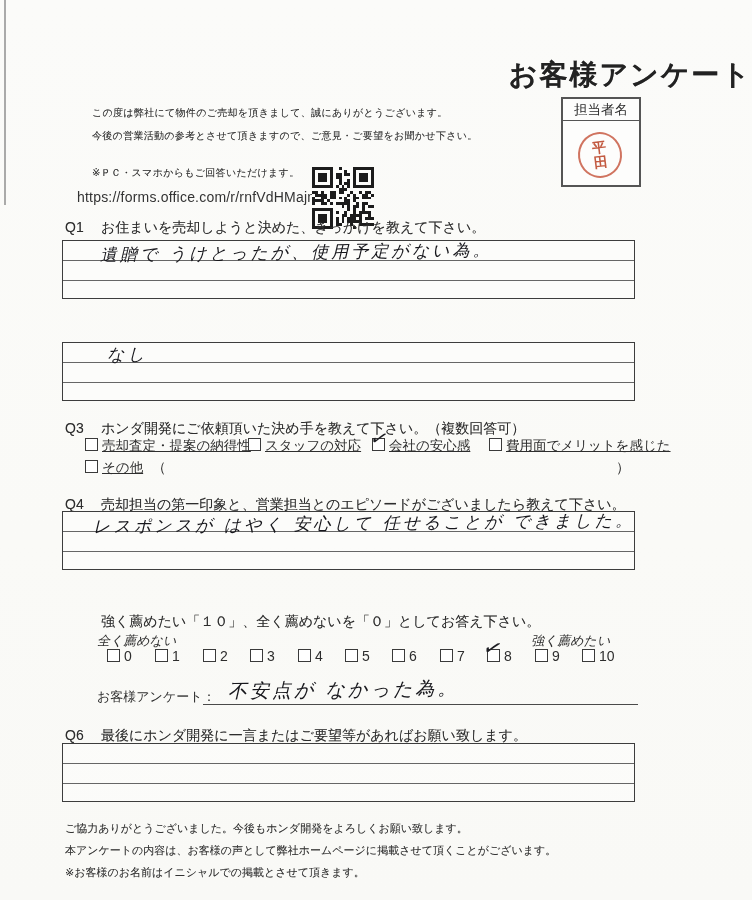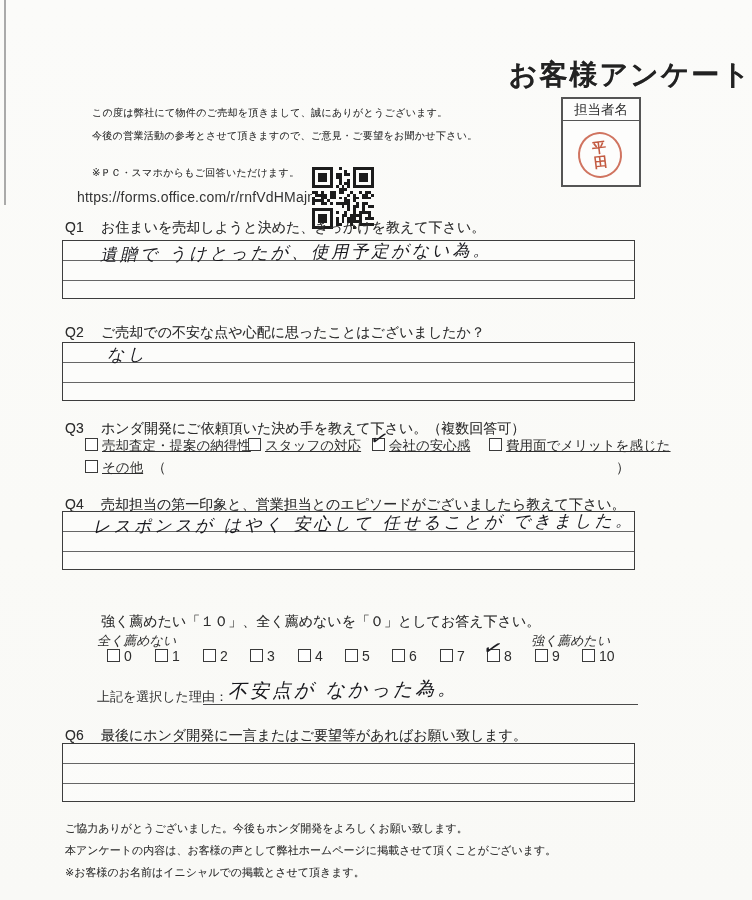--- a/index.html
+++ b/index.html
@@ -91,23 +91,20 @@
   <div class="q-label" style="top:219px">
     <span class="q-no">Q1</span><span>お住まいを売却しようと決めた、きっかけを教えて下さい。</span>
   </div>
   <div class="answer-box" style="top:240px">
     <div class="answer-row"></div>
     <div class="answer-row"></div>
     <div class="answer-row last"></div>
   </div>
   <div class="handwriting" style="left:100px;top:241px">遺贈で うけとったが、使用予定がない為。</div>
 
-  <div class="q-label" style="top:324px">
-    <span class="q-no">Q2</span><span>ご売却での不安な点や心配に思ったことはございましたか？</span>
-  </div>
   <div class="answer-box" style="top:342px">
     <div class="answer-row"></div>
     <div class="answer-row"></div>
     <div class="answer-row last"></div>
   </div>
   <div class="handwriting" style="left:107px;top:343px">なし</div>
 
   <div class="q-label" style="top:420px">
     <span class="q-no">Q3</span><span>ホンダ開発にご依頼頂いた決め手を教えて下さい。（複数回答可）</span>
   </div>
@@ -148,21 +145,21 @@
   <span class="scale-item" style="left:203px;top:648px"><span class="cb"></span><span>2</span></span>
   <span class="scale-item" style="left:250px;top:648px"><span class="cb"></span><span>3</span></span>
   <span class="scale-item" style="left:298px;top:648px"><span class="cb"></span><span>4</span></span>
   <span class="scale-item" style="left:345px;top:648px"><span class="cb"></span><span>5</span></span>
   <span class="scale-item" style="left:392px;top:648px"><span class="cb"></span><span>6</span></span>
   <span class="scale-item" style="left:440px;top:648px"><span class="cb"></span><span>7</span></span>
   <span class="scale-item" style="left:487px;top:648px"><span class="mark" style="position:absolute;left:-3px;top:-12px;font-size:21px;transform:rotate(14deg) skewX(-8deg);font-weight:bold;font-family:'DejaVu Sans',sans-serif;color:#1d1d22;">✓</span><span class="cb"></span><span>8</span></span>
   <span class="scale-item" style="left:535px;top:648px"><span class="cb"></span><span>9</span></span>
   <span class="scale-item" style="left:582px;top:648px"><span class="cb"></span><span>10</span></span>
 
-  <div class="abs" style="left:97px;top:688px;font-size:13px;color:#2e2e2e;white-space:nowrap">上記を選択した理由：</div>
+  <div class="abs" style="left:97px;top:688px;font-size:13px;color:#2e2e2e;white-space:nowrap">お客様アンケート：</div>
   <div class="handwriting" style="left:228px;top:677px;font-size:19px">不安点が なかった為。</div>
   <div class="reason-underline"></div>
 
   <div class="q-label" style="top:727px">
     <span class="q-no">Q6</span><span>最後にホンダ開発に一言またはご要望等があればお願い致します。</span>
   </div>
   <div class="answer-box" style="top:743px">
     <div class="answer-row"></div>
     <div class="answer-row"></div>
     <div class="answer-row last"></div>

